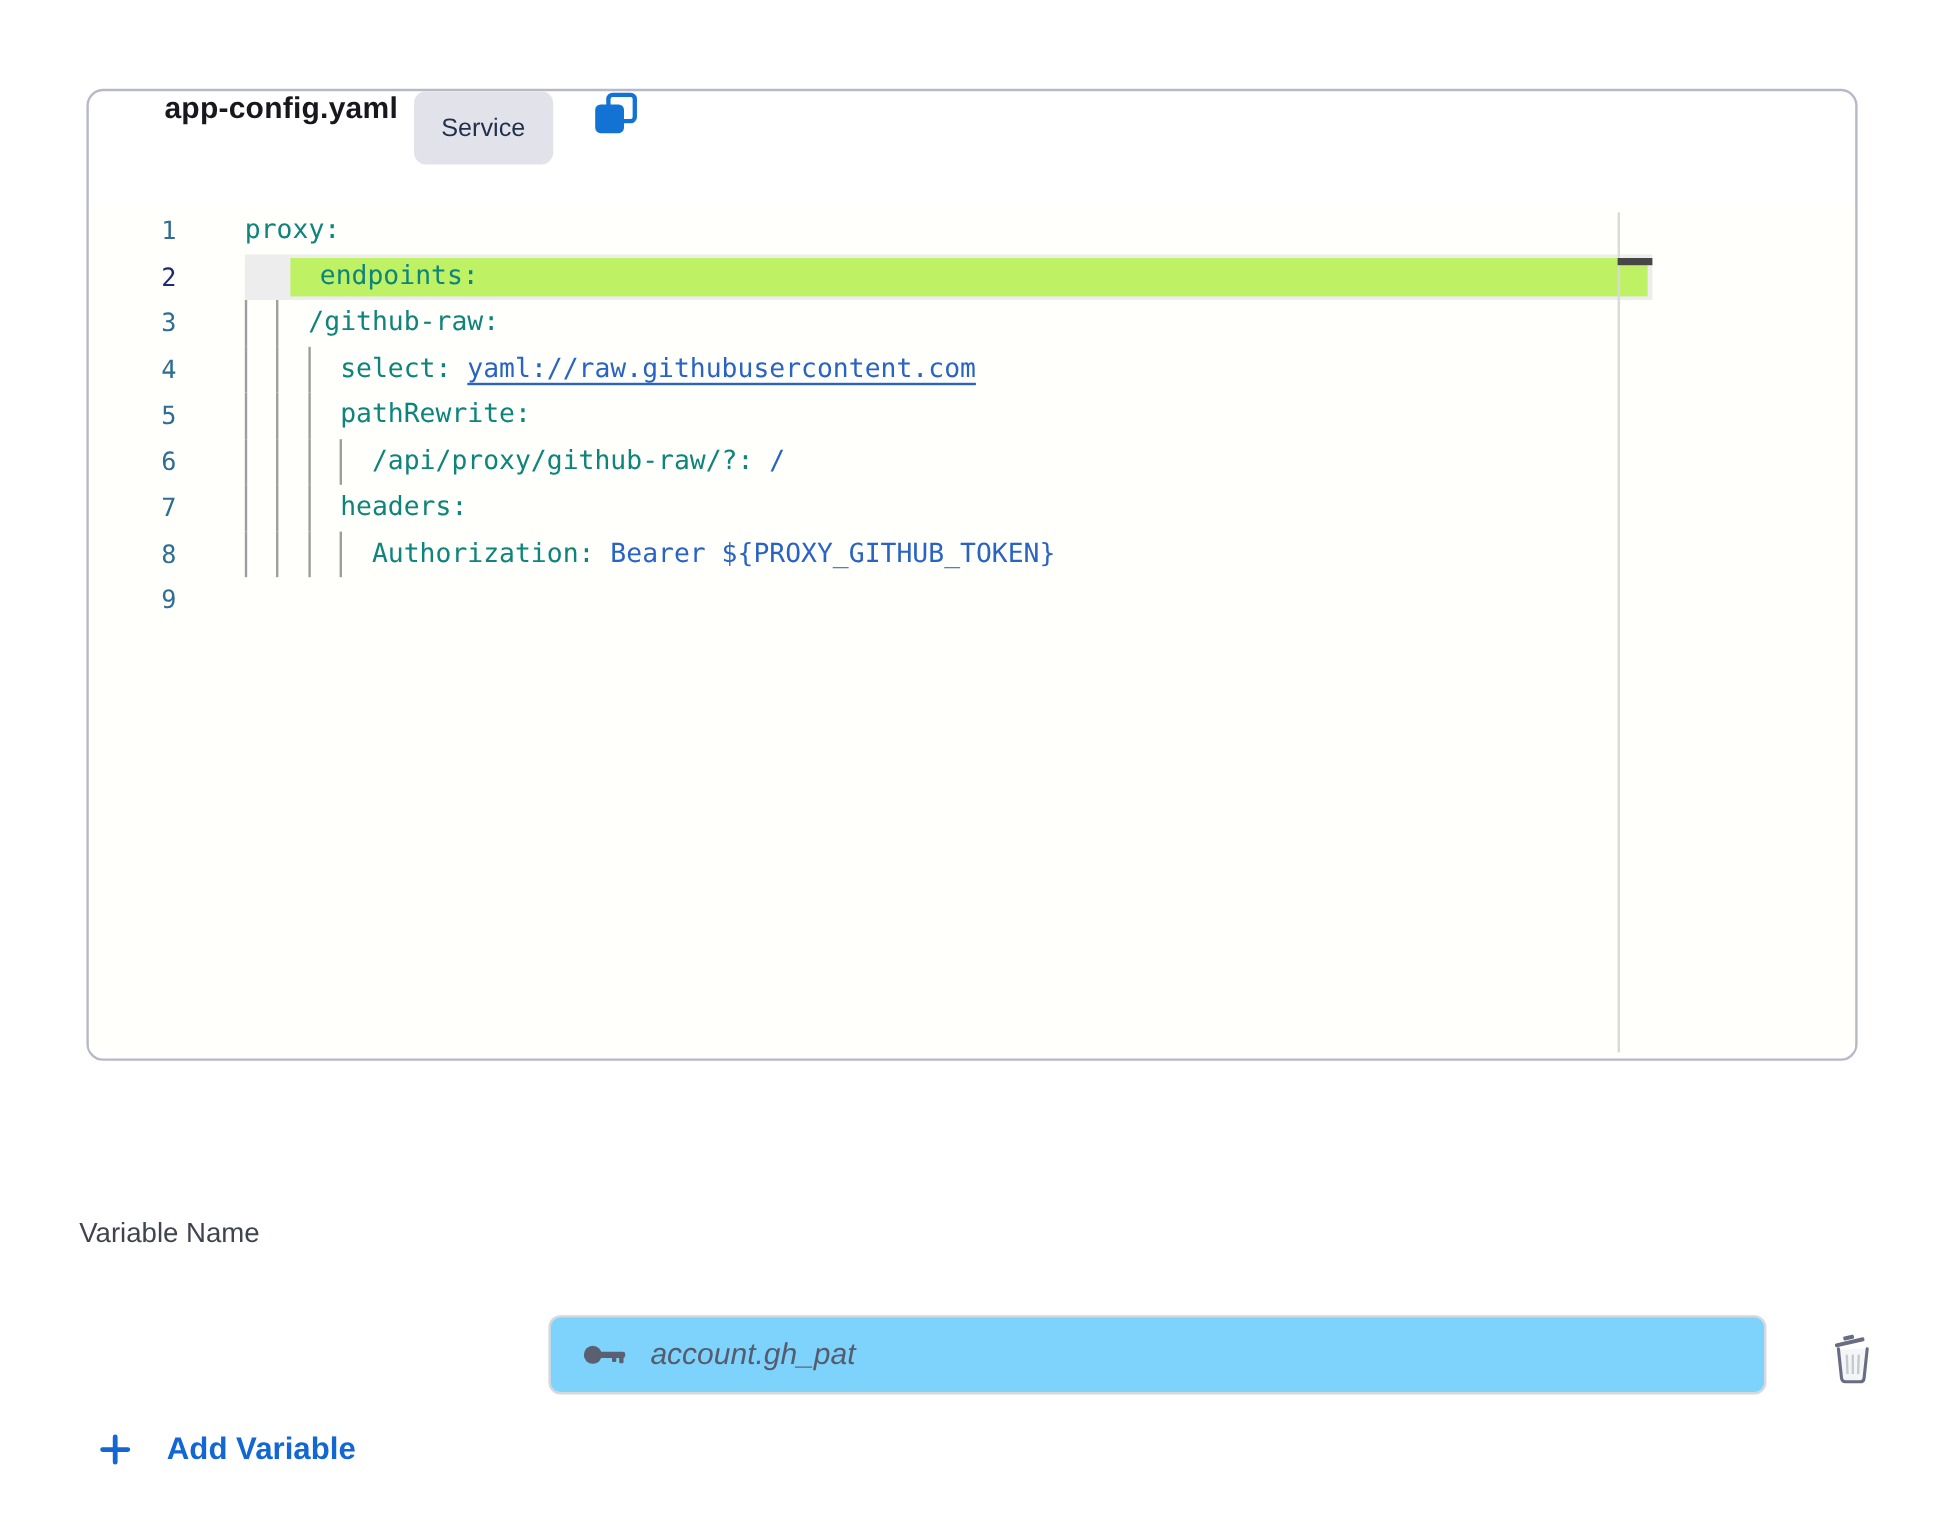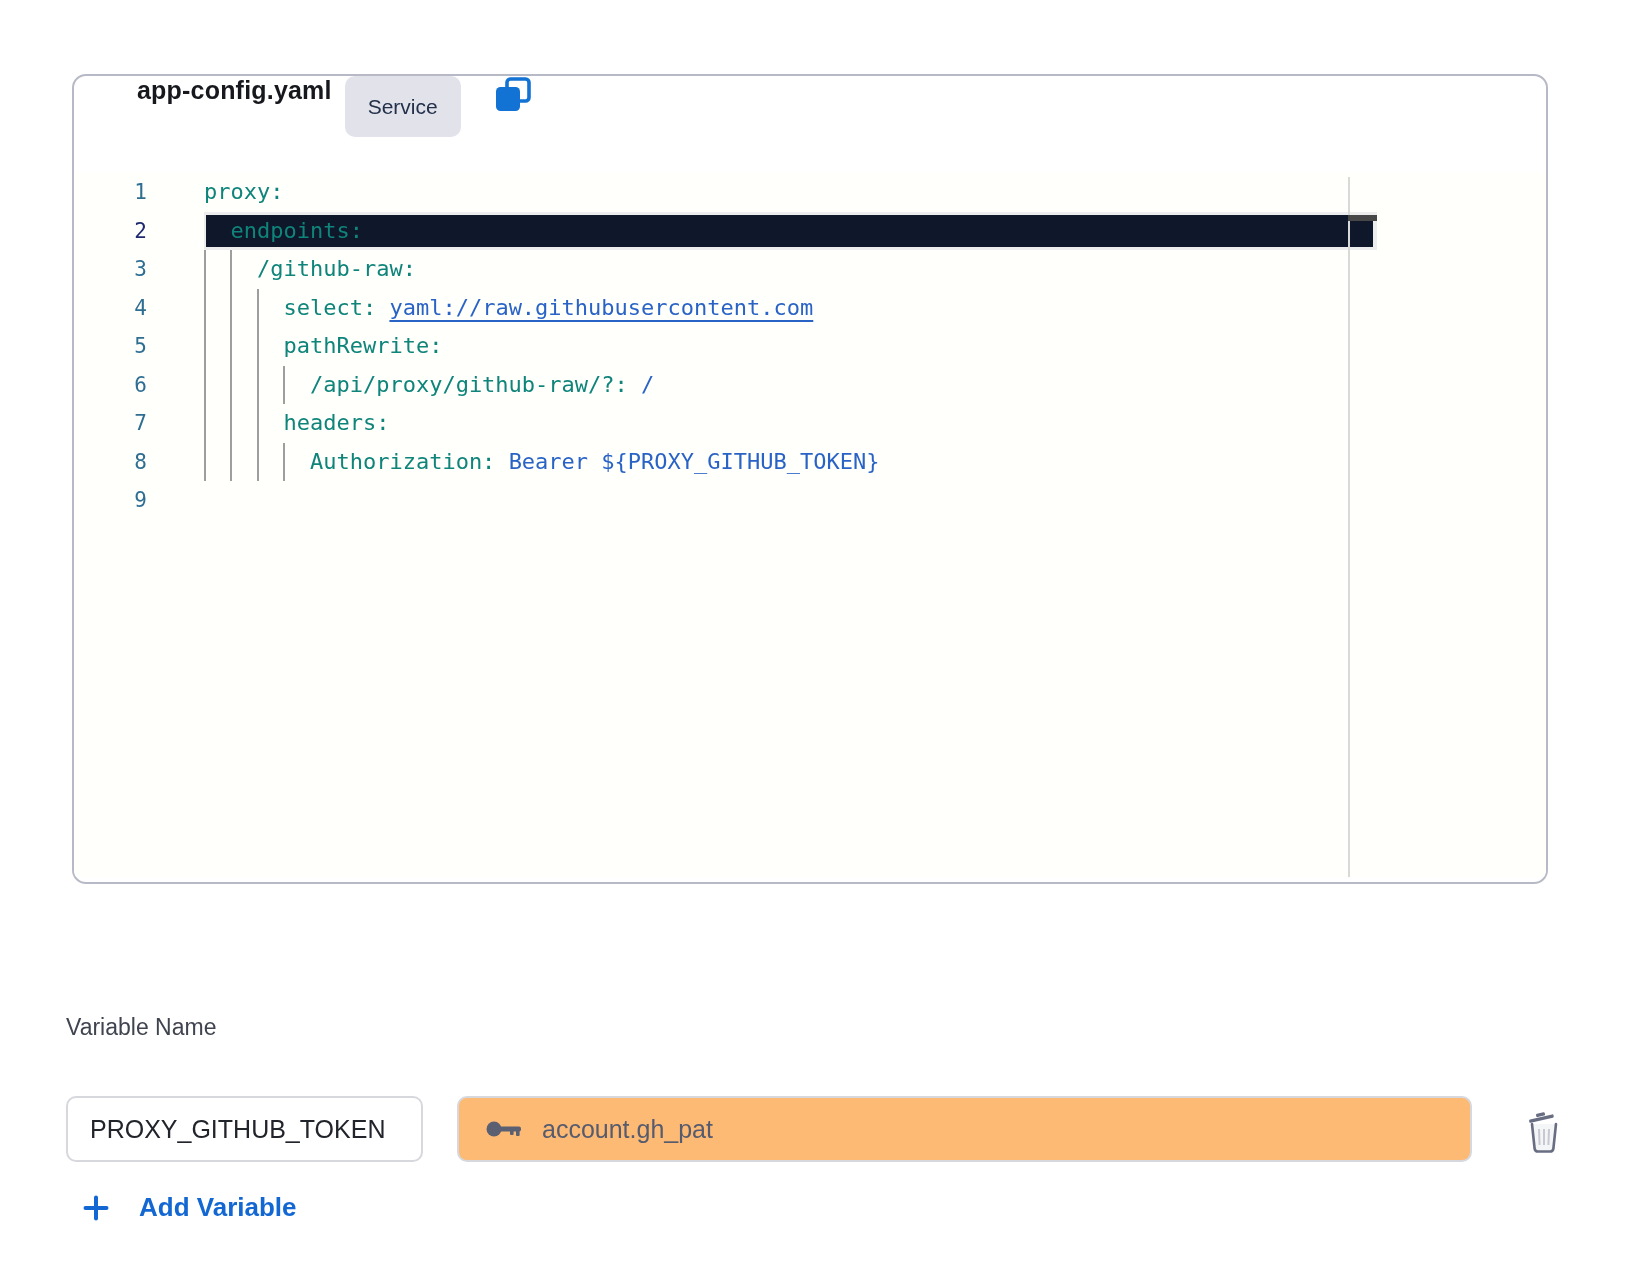--- a/index.html
+++ b/index.html
@@ -68,21 +68,22 @@
   .tok-value{color:var(--link-blue);}
   .tok-link{color:var(--link-blue);text-decoration:underline;text-underline-offset:5px;}
   .active-box{
     display:inline-block;vertical-align:top;
     width:1173px;height:38.5px;box-sizing:border-box;
     background:#ededed;
     padding:3px 4px 3px 2px;
   }
   .active-inner{
     display:block;height:100%;line-height:32px;
-    background:#0f172a;
+    background:#bef264;
+    margin-left:36px;
   }
   .scroll-line{
     position:absolute;left:1274px;top:5px;bottom:0;width:2px;
     background:#d9d9d9;
   }
   .scroll-marker{
     position:absolute;left:1274px;top:43px;width:29px;height:6px;
     background:#474747;
   }
 
@@ -102,24 +103,25 @@
     background:#ffffff;
     font-family:"Liberation Sans",sans-serif;
     font-size:25px;color:#22242b;
     padding:0 22px;
     outline:none;
   }
   .secret-select{
     position:absolute;left:457px;top:1096px;
     width:1015px;height:66px;box-sizing:border-box;
     border:2px solid #d6d8de;border-radius:10px;
-    background:#fdba74;
+    background:#7dd3fc;
     display:flex;align-items:center;gap:19px;
     padding:0 26px;
     cursor:pointer;
+    font-style:italic;
   }
   .secret-select-text{font-size:25px;color:#565b6e;}
   .trash-btn{
     position:absolute;left:1520px;top:1106px;
     width:48px;height:50px;
     background:none;border:none;padding:0;cursor:pointer;
     display:flex;align-items:center;justify-content:center;
   }
   .add-var-btn{
     position:absolute;left:82px;top:1192px;
@@ -187,21 +189,20 @@
             <span class="lc"></span>
           </div>
         </div>
       <div class="scroll-line"></div>
       <div class="scroll-marker"></div>
     </div>
   </div>
 
   <div class="var-label">Variable Name</div>
 
-  <input class="var-input" type="text" value="PROXY_GITHUB_TOKEN" style="">
 
   <div class="secret-select">
     <span style="display:flex;">
       <svg width="38" height="26" viewBox="0 0 38 26">
         <circle cx="9" cy="13" r="7.5" fill="#5a5f72"></circle>
         <rect x="14" y="10.4" width="22" height="5.2" rx="2" fill="#5a5f72"></rect>
         <rect x="25" y="14" width="3.6" height="5" rx="1" fill="#5a5f72"></rect>
         <rect x="31" y="14" width="3.6" height="6" rx="1" fill="#5a5f72"></rect>
       </svg>
     </span>

